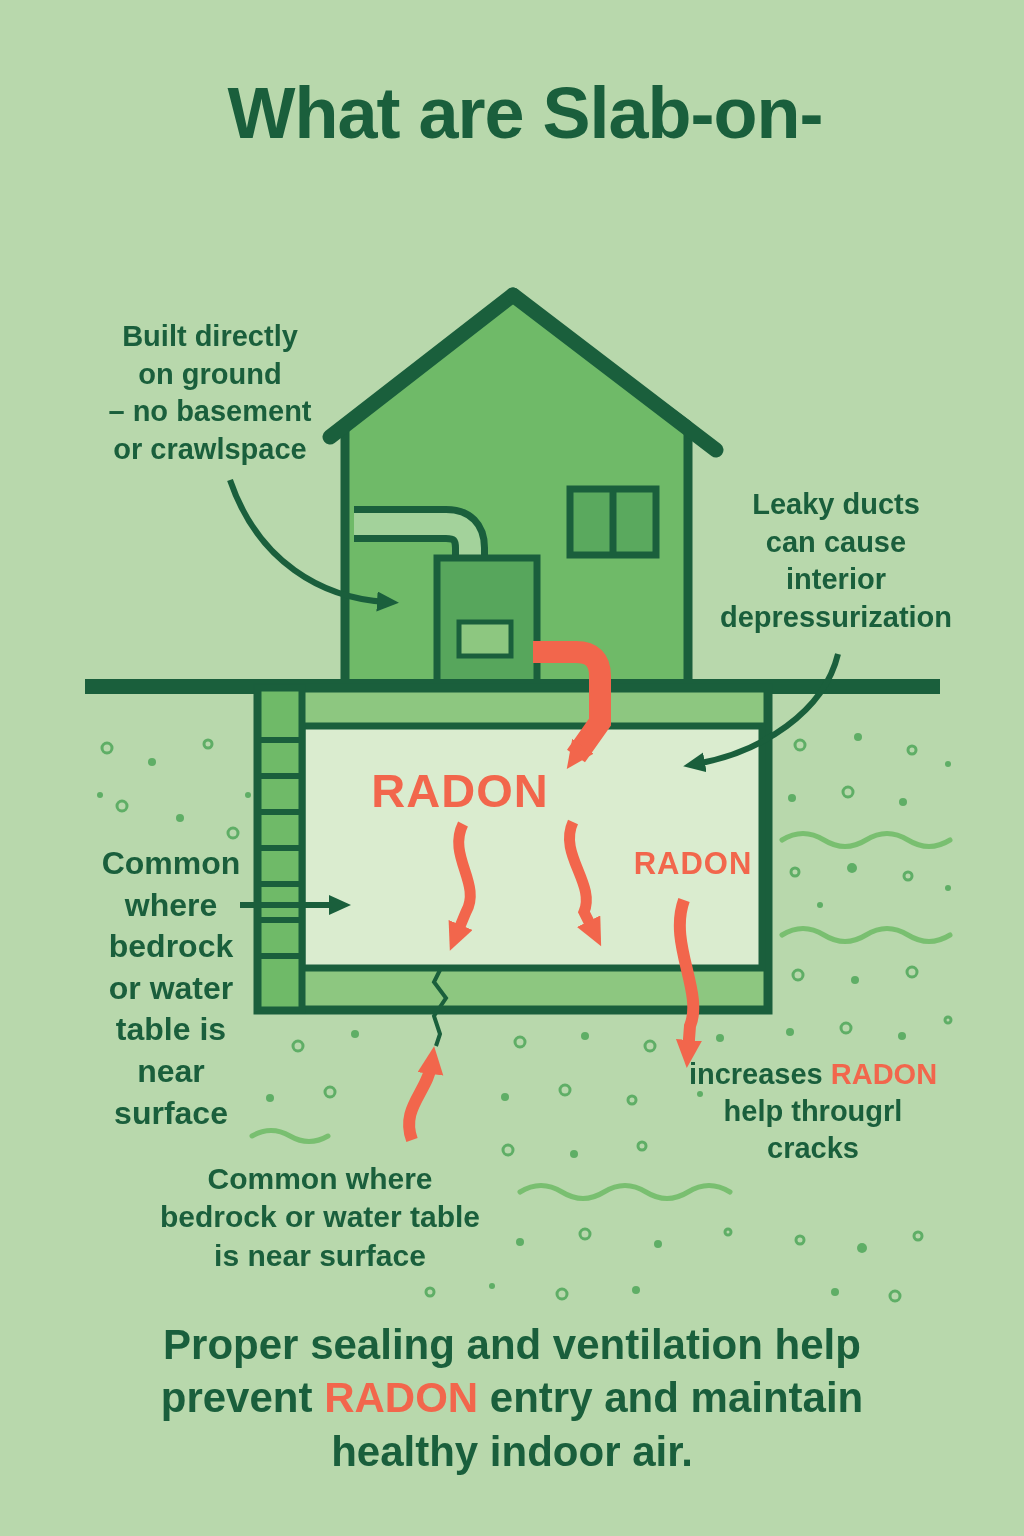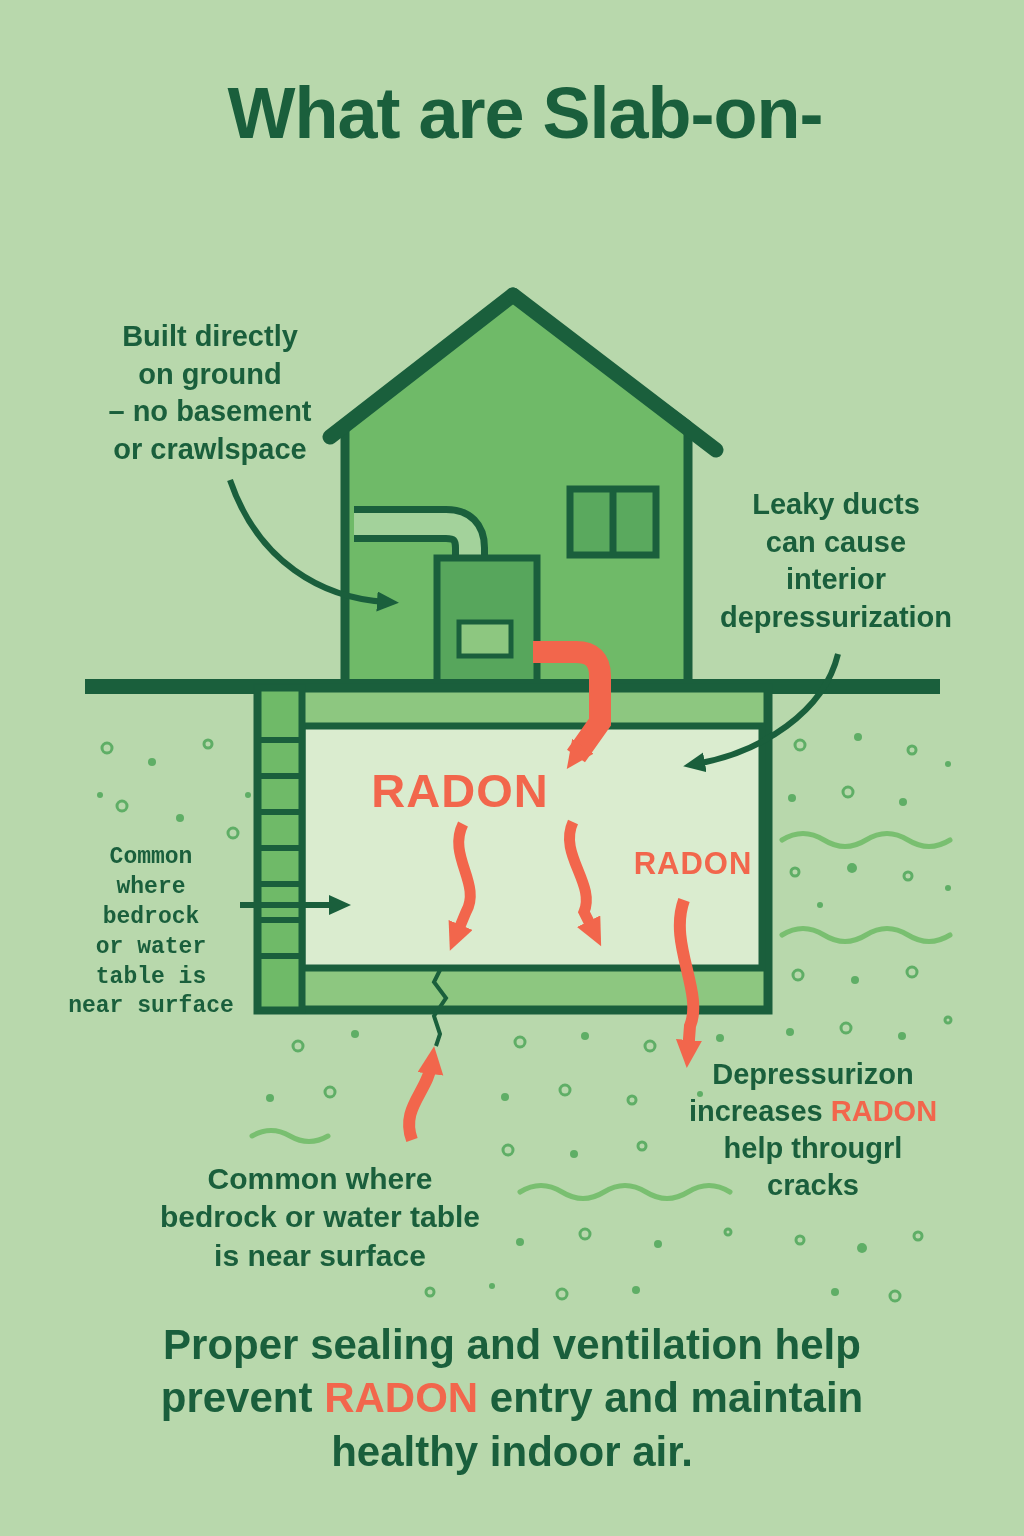--- a/index.html
+++ b/index.html
@@ -39,21 +39,21 @@
   .title{
     position:absolute;top:74px;left:0;width:1024px;margin:0;
     text-align:center;color:var(--dark-green);
     font-size:72px;font-weight:700;line-height:1.11;letter-spacing:-1px;padding-left:13px;
   }
   .title span{display:block;}
   .lbl{position:absolute;color:var(--dark-green);font-weight:700;text-align:center;}
   .lbl span{display:block;}
   .built{left:80px;top:318px;width:260px;font-size:29px;line-height:1.30;}
   .leaky{left:700px;top:486px;width:272px;font-size:29px;line-height:1.30;}
-  .common-left{left:56px;top:843px;width:190px;font-size:23px;line-height:1.30;font-family:Liberation Mono, monospace;}
+  .common-left{left:76px;top:843px;width:190px;font-size:32px;line-height:1.30;}
   .common-bottom{left:120px;top:1160px;width:400px;font-size:30px;line-height:1.28;}
   .depress{left:668px;top:1056px;width:290px;font-size:29px;line-height:1.28;}
   .radon-lg{left:360px;top:763px;width:200px;font-size:47px;letter-spacing:1px;color:var(--accent-orange);}
   .radon-sm{left:618px;top:846px;width:150px;font-size:31px;letter-spacing:1px;color:var(--accent-orange);}
   .accent{color:var(--accent-orange);display:inline !important;}
   .plain{display:inline !important;}
   .footer{
     position:absolute;left:50px;top:1318px;width:924px;
     text-align:center;color:var(--dark-green);
     font-size:42px;font-weight:700;line-height:1.27;
@@ -216,21 +216,20 @@
   <span>near surface</span>
 </div>
 
 <div class="lbl common-bottom">
   <span>Common where</span>
   <span>bedrock or water table</span>
   <span>is near surface</span>
 </div>
 
 <div class="lbl depress">
-  <span>Depressurizon</span>
   <span>
     <span class="plain">increases </span><span class="accent">RADON</span>
   </span>
   <span>help througrl</span>
   <span>cracks</span>
 </div>
 
 <div class="footer">
   <span class="line">Proper sealing and ventilation help</span>
   <span class="line">

